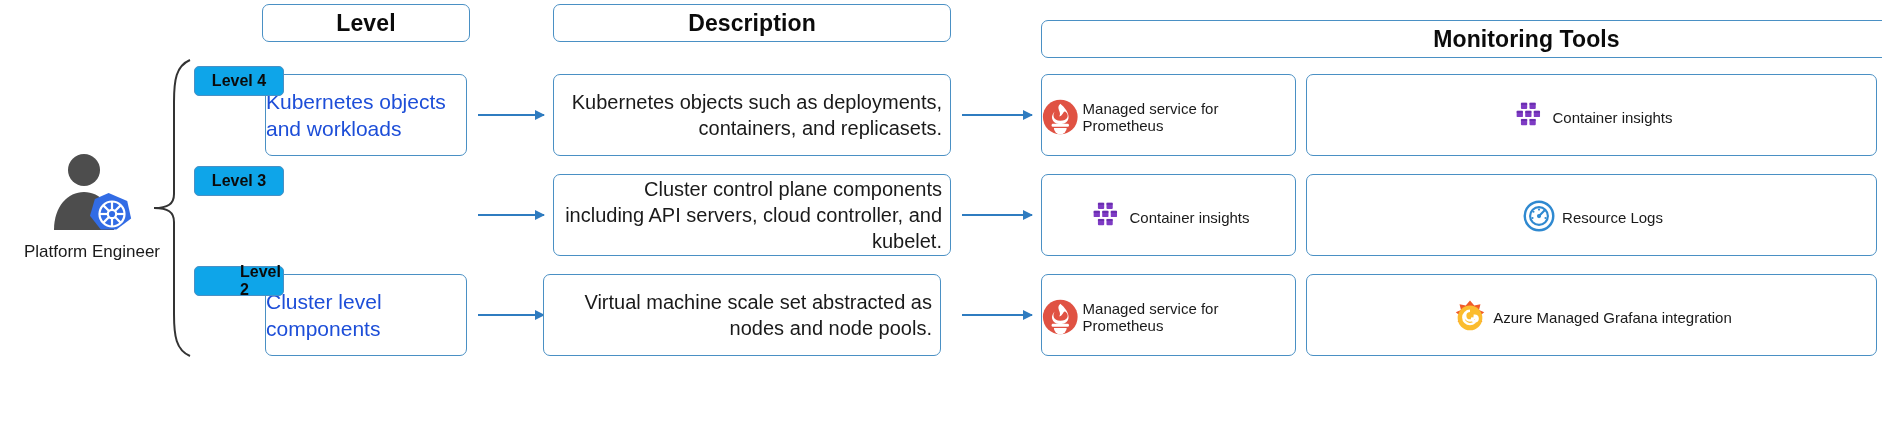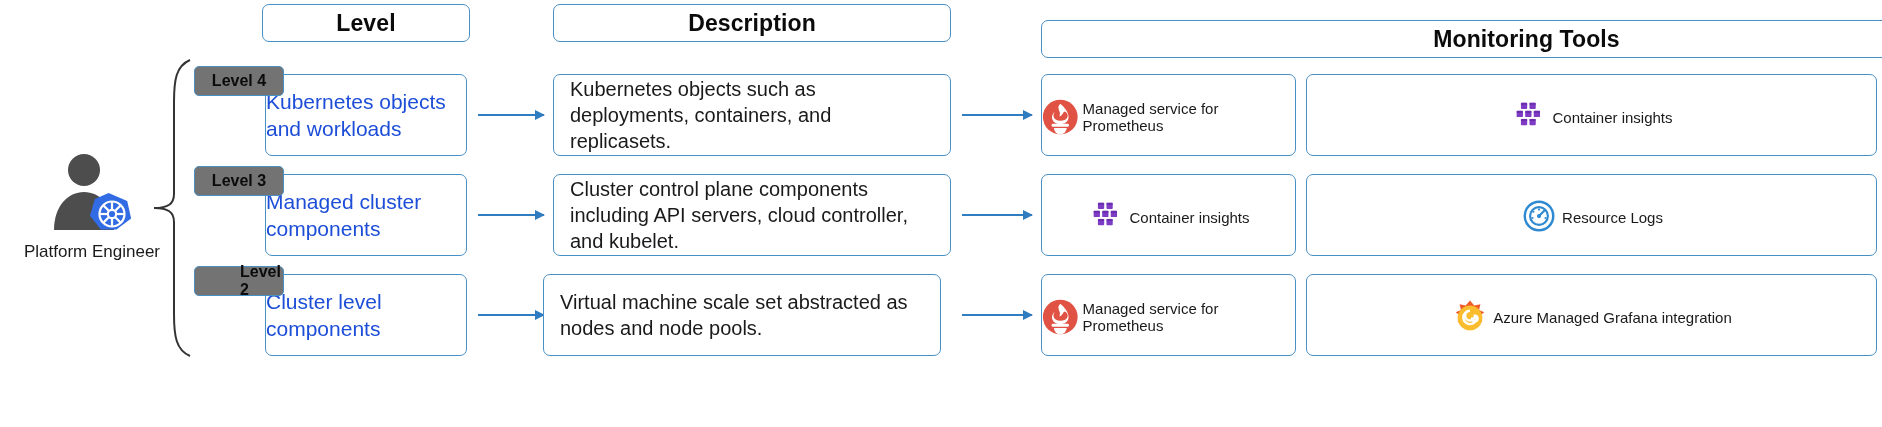--- a/index.html
+++ b/index.html
@@ -25,33 +25,33 @@
 
   
   .levelbox{width:202px;height:82px;font-size:21px;line-height:27px;color:#1d4ed8;}
   #level-box-0{left:265px;top:74px;}
   #level-box-1{left:265px;top:174px;}
   #level-box-2{left:265px;top:274px;}
 
   
   .badge{
     position:absolute;box-sizing:border-box;
-    width:90px;height:30px;border:1.5px solid #4a90c4;border-radius:5px;background:#737373;
+    width:90px;height:30px;border:1.5px solid #4a90c4;border-radius:5px;background:#0ea5e9;
     display:flex;align-items:center;justify-content:center;
     font-size:16px;font-weight:bold;color:#0b0b0b;z-index:4;
   }
   #badge-0{left:194px;top:66px;}
   #badge-1{left:194px;top:166px;}
   #badge-2{left:194px;top:266px;padding-left:45px;}
 
   
   .descbox{
     width:398px;height:82px;
-    justify-content:flex-start;text-align:left;
-    padding:0 16px;font-size:20px;line-height:26px;color:#1a1a1a;
+    justify-content:flex-start;text-align:right;
+    padding:0 8px;font-size:20px;line-height:26px;color:#1a1a1a;
   }
   #desc-box-0{left:553px;top:74px;}
   #desc-box-1{left:553px;top:174px;}
   #desc-box-2{left:543px;top:274px;}
 
   
   .toolbox{
     width:255px;height:82px;flex-direction:row;gap:4px;
     padding-top:4px;
   }
@@ -171,23 +171,20 @@
         <rect x="11.5" y="22" width="6.6" height="2.2"></rect>
         <rect x="20.5" y="22" width="6.6" height="2.2"></rect>
       </g>
     </svg>
     <span class="tlabel">Container insights</span>
   </div>
 
   <div class="badge" id="badge-1">
     <span>Level 3</span>
   </div>
-  <div class="rbox levelbox" id="level-box-1">
-    <span>Managed cluster components</span>
-  </div>
   <div class="arrow a-l2d-1"></div>
   <div class="rbox descbox" id="desc-box-1">
     <span>Cluster control plane components including API servers, cloud controller, and kubelet.</span>
   </div>
   <div class="arrow a-d2t-1"></div>
 
   <div class="rbox toolbox tb-1-0">
     <svg class="ticon" viewBox="0 0 40 40">
       <g fill="#7e3bc4">
         <rect x="11.5" y="5" width="6.6" height="6.6" rx="1"></rect>

